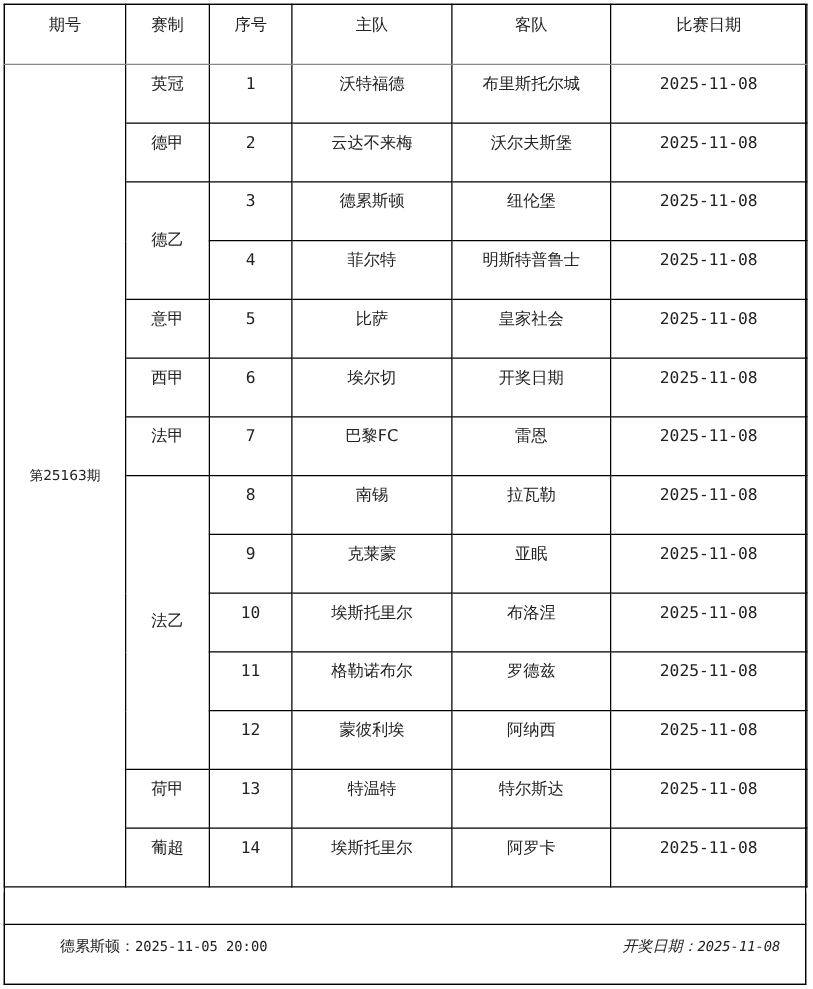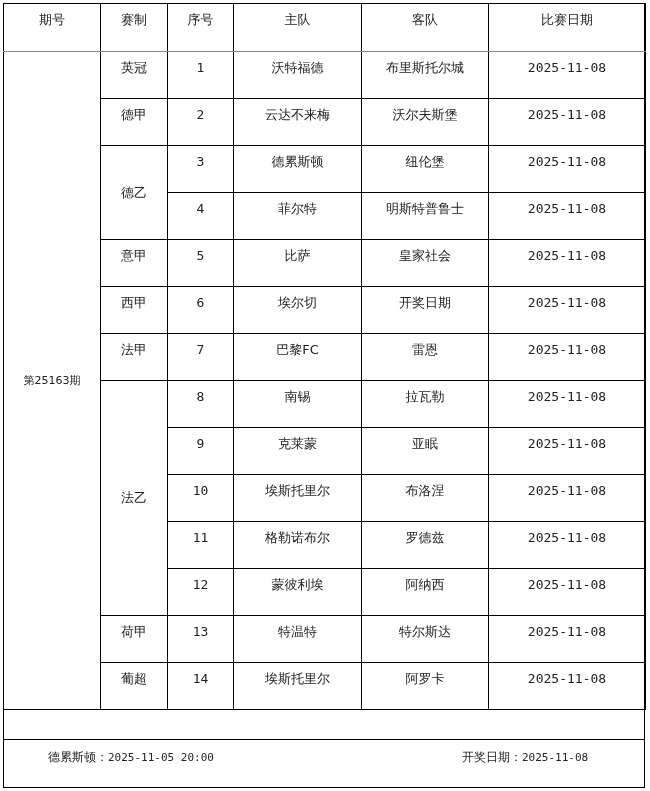--- a/index.html
+++ b/index.html
@@ -18,21 +18,21 @@
   .num { font-family: "DejaVu Sans Mono", "Liberation Mono", monospace; font-size: 11px; }
   tr.sub-first td { border-top: 1px solid #888; }
   .blank-row { position: absolute; left: 3px; top: 714px; width: 642px; height: 26px;
                border-left: 1px solid #000; border-right: 1px solid #000; border-bottom: 1px solid #000;
                box-sizing: border-box; }
   .footer { position: absolute; left: 3px; top: 740px; width: 642px; height: 48px;
             border-left: 1px solid #000; border-right: 1px solid #000; border-bottom: 1px solid #000;
             box-sizing: border-box; font-size: 12px; }
   .footer .item { position: absolute; top: 9px; white-space: nowrap; }
   .footer .item .v { font-family: "DejaVu Sans Mono", "Liberation Mono", monospace; font-size: 11px; text-align: center; }
-  .f1 { left: 44px; } .f2 { left: 256px; } .f3 { left: 458px; }
+  .f1 { left: 44px; } .f2 { left: 256px; } .f3 { left: 494px; font-style: italic; }
 </style>
 </head>
 <body>
 
 <div class="sheet"></div>
 
 <table class="grid">
   <colgroup>
     <col style="width:97px">
       <col style="width:67px">

